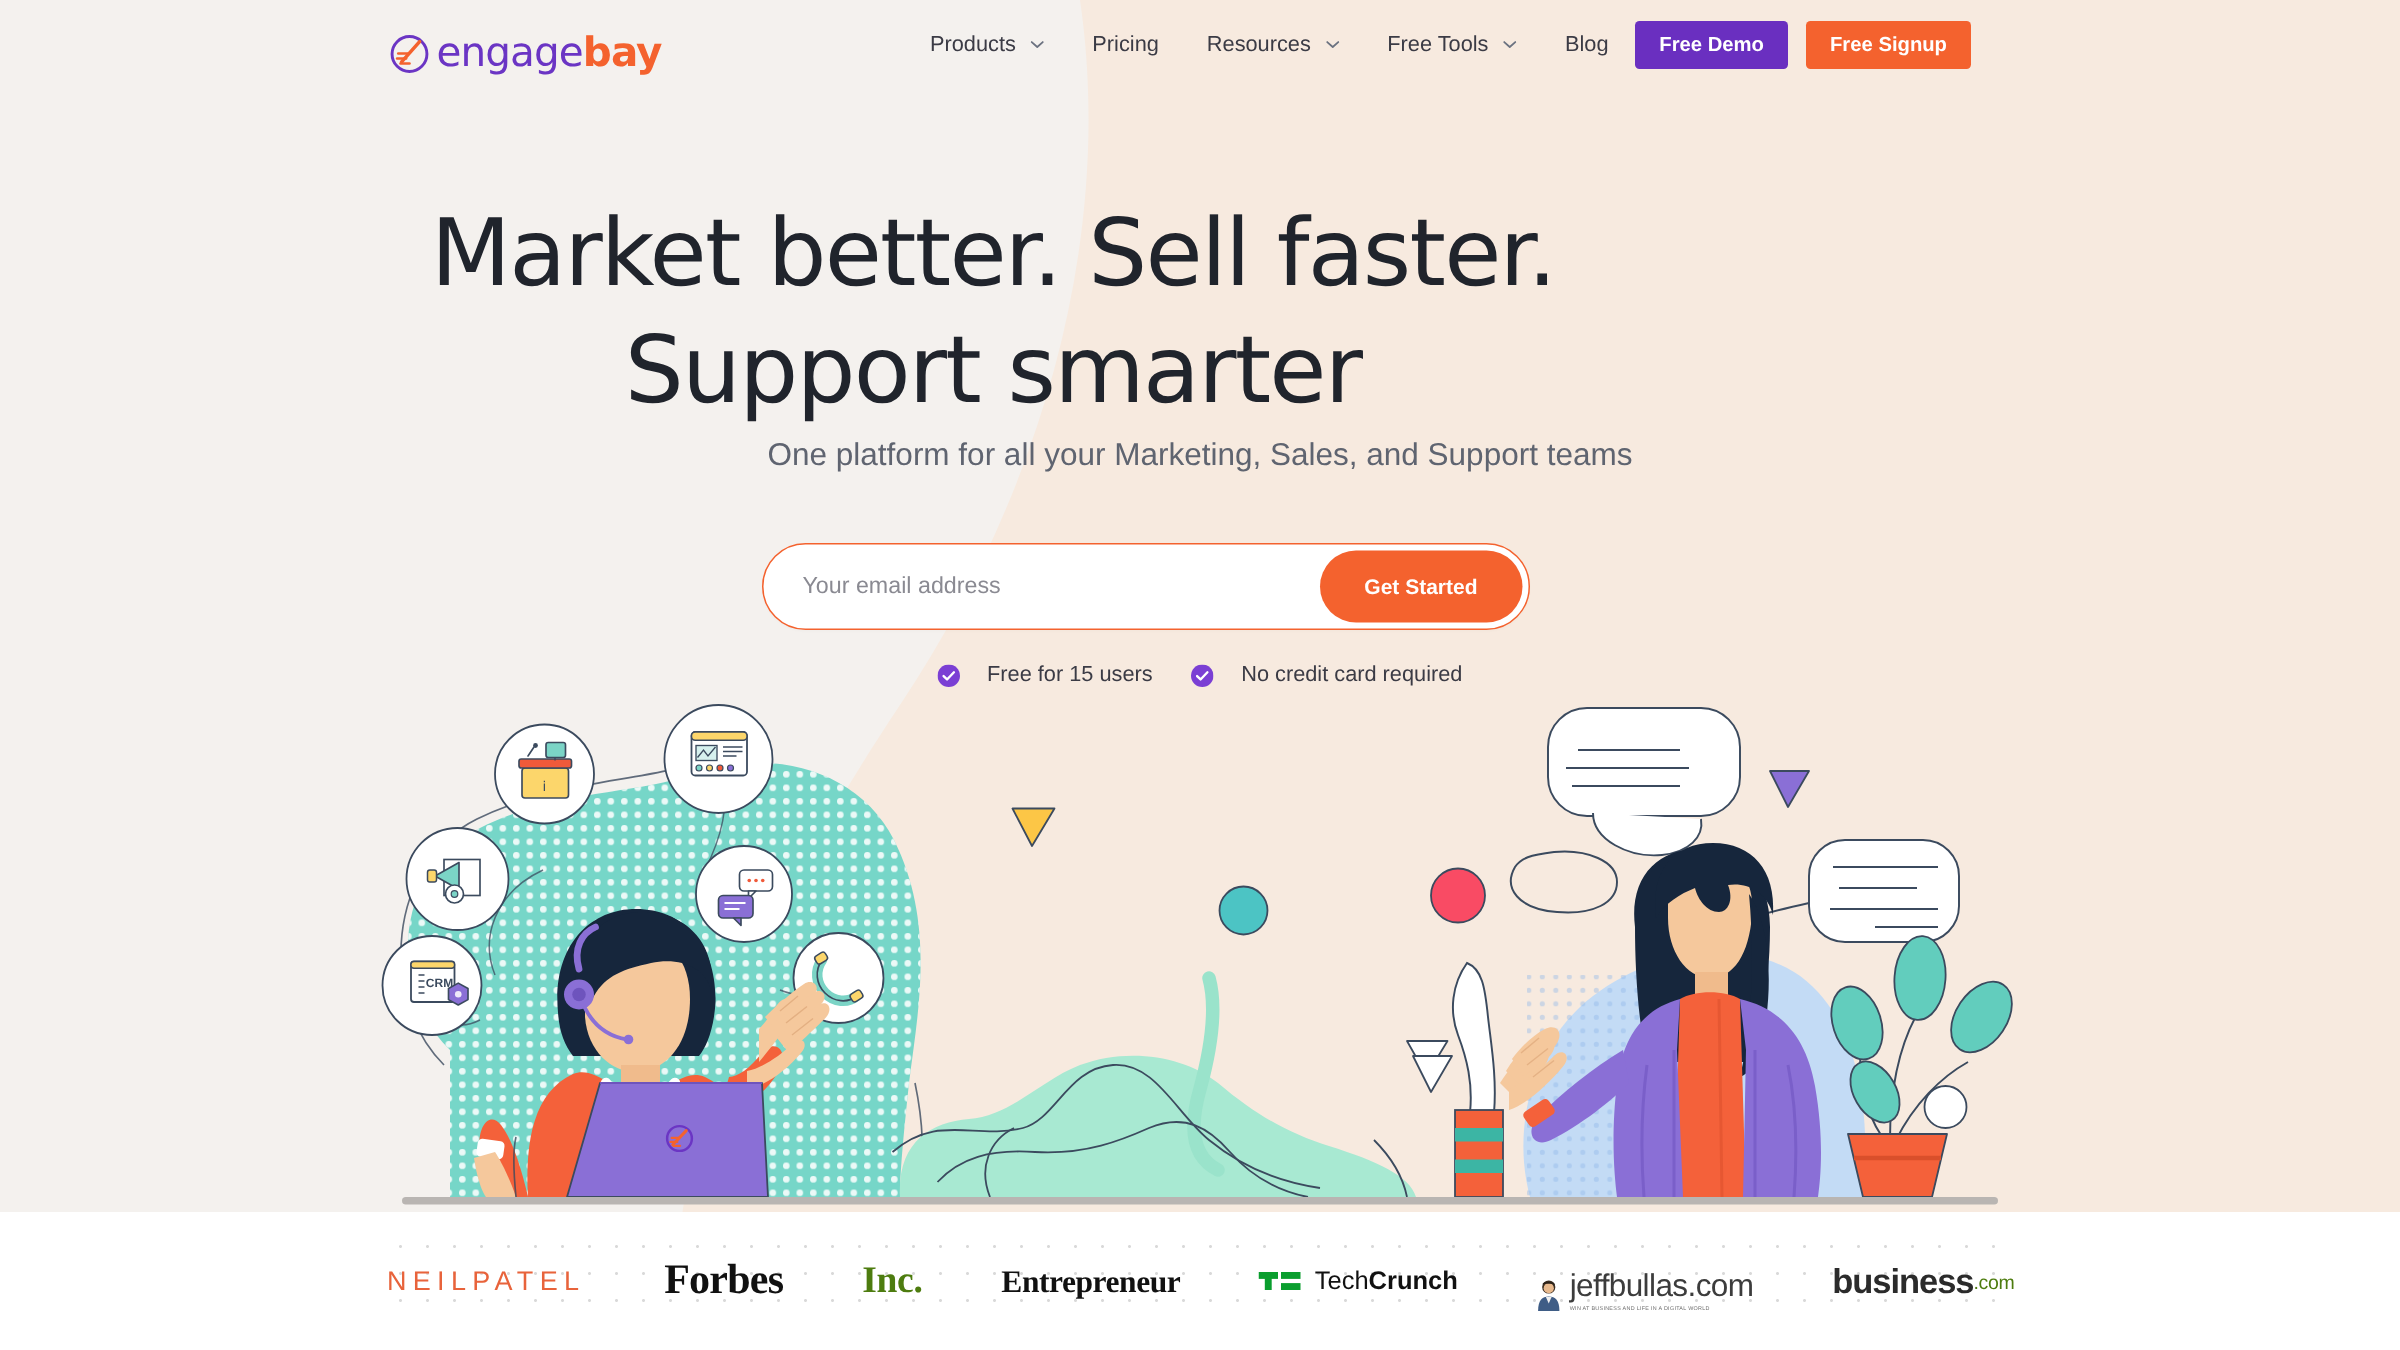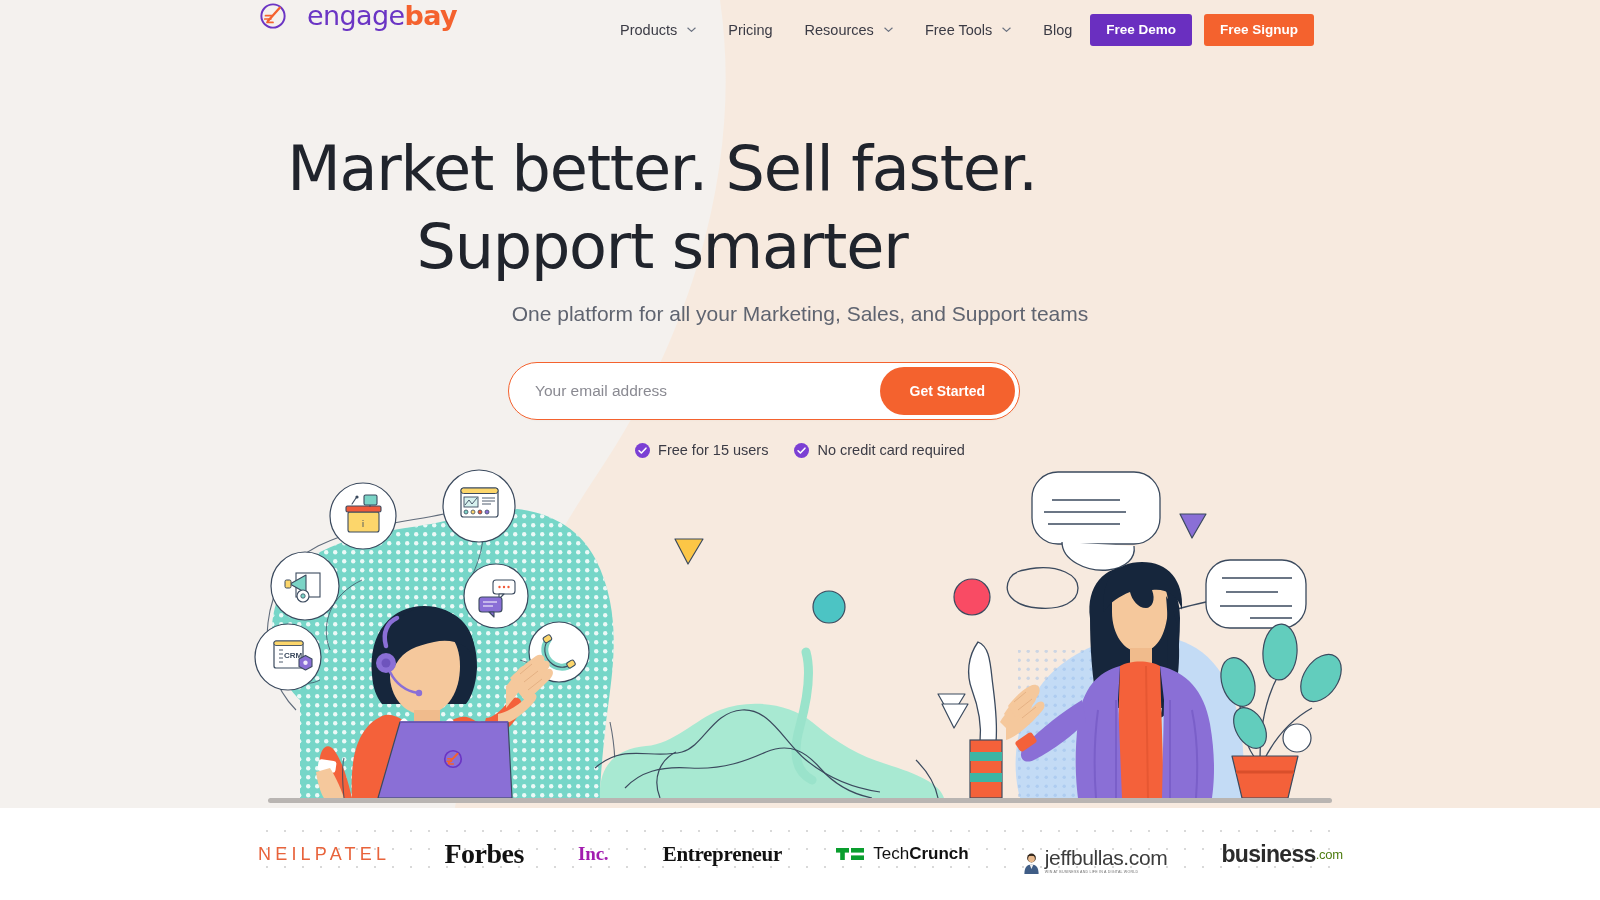--- a/index.html
+++ b/index.html
@@ -31,22 +31,22 @@
   }
 
   
   .nav {
     position: absolute; left: 0; top: 0;
     width: 1600px; height: 60px;
     display: flex; align-items: center;
     z-index: 60;
   }
   .logo-wrap {
-    position: absolute; left: 258px; top: 1px;
-    display: flex; align-items: center; gap: 19px;
+    position: absolute; left: 258px; top: 21px;
+    display: flex; align-items: center; gap: 3px;
   }
   .logo-mark { width: 30px; height: 30px; display: block; }
   .logo-text { font-size: 27px; letter-spacing: -0.6px; line-height: 30px;
     font-family: "DejaVu Sans", sans-serif; font-weight: 400; }
   .logo-text .lt-a { color: #6b35c4; }
   .logo-text .lt-b { color: #f4622e; font-weight: 700; }
 
   .nav-menu {
     position: absolute; left: 620px; top: 0;
     height: 60px; display: flex; align-items: center;
@@ -76,21 +76,21 @@
   
   .headline {
     position: absolute; left: 0; top: 130px; width: 1324px;
     text-align: center; z-index: 30;
     font-family: "DejaVu Sans", sans-serif;
     font-size: 62px; line-height: 78px;
     font-weight: 400; color: #20242c;
     letter-spacing: -1.2px;
   }
   .subhead {
-    position: absolute; left: 0; top: 302px; width: 1600px;
+    position: absolute; left: 0; top: 292px; width: 1600px;
     text-align: center; z-index: 30;
     font-size: 21px; color: #5f6470; font-weight: 400;
   }
 
   
   .form-wrap {
     position: absolute; left: 508px; top: 362px;
     width: 512px; height: 58px;
     background: #ffffff; border: 1.5px solid #f4622e;
     border-radius: 34px; z-index: 30;
@@ -109,21 +109,21 @@
     font-size: 14px; font-weight: 700;
     height: 48px; padding: 0 30px; border-radius: 26px;
     font-family: "Liberation Sans", sans-serif; white-space: nowrap;
   }
 
   .benefits {
     position: absolute; left: 0; top: 442px; width: 1600px;
     display: flex; justify-content: center; align-items: center;
     gap: 26px; z-index: 30; font-size: 14.5px; color: #3b3b45;
   }
-  .benefit { display: flex; align-items: center; gap: 8px; }
+  .benefit { display: flex; align-items: center; gap: 18px; }
   .check-ico { width: 15px; height: 15px; display: block; }
 
   
   .illo { position: absolute; left: 0; top: 460px; width: 1600px; height: 345px; z-index: 20; }
   .illo svg { display: block; }
 
   
   .logos {
     position: absolute; left: 0; top: 808px;
     width: 1600px; height: 92px; background: #ffffff;
@@ -139,21 +139,21 @@
   .logo-row {
     position: absolute; left: 258px; top: 0; width: 1085px; height: 92px;
     display: flex; align-items: center; justify-content: space-between;
   }
   .brand { display: flex; align-items: center; height: 40px; }
 
   .b-neilpatel { color: #e8633b; font-size: 18px; font-weight: 400;
     letter-spacing: 4.2px; font-family: "Liberation Sans", sans-serif; }
   .b-forbes { color: #111; font-size: 28px; font-weight: 700;
     font-family: "Liberation Serif", serif; letter-spacing: -0.5px; }
-  .b-inc { color: #a21caf; font-size: 19px; font-weight: 700;
+  .b-inc { color: #4d7c0f; font-size: 25px; font-weight: 700;
     font-family: "Liberation Serif", serif; letter-spacing: -0.2px; }
   .b-entrepreneur { color: #111; font-size: 21px; font-weight: 700;
     font-family: "Liberation Serif", serif; letter-spacing: -0.3px; }
   .b-tc { display: flex; align-items: center; gap: 7px; }
   .b-tc-text { font-size: 17px; color: #111; font-weight: 400; }
   .b-tc-text b { font-weight: 700; }
   .b-jb { display: flex; align-items: flex-end; gap: 5px; }
   .b-jb-text { font-size: 21px; color: #3c3c3c; font-weight: 400;
     letter-spacing: -0.4px; line-height: 20px; }
   .b-jb-tag { font-size: 3.6px; color: #6e6e6e; letter-spacing: 0.2px;

